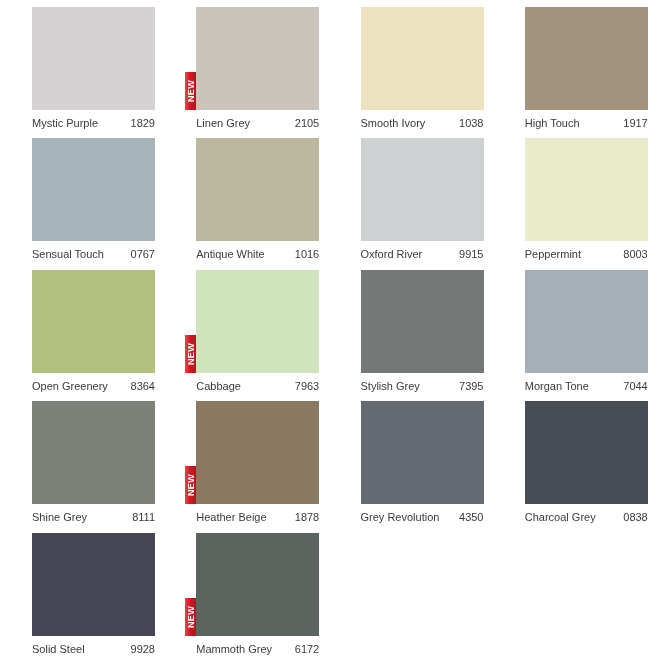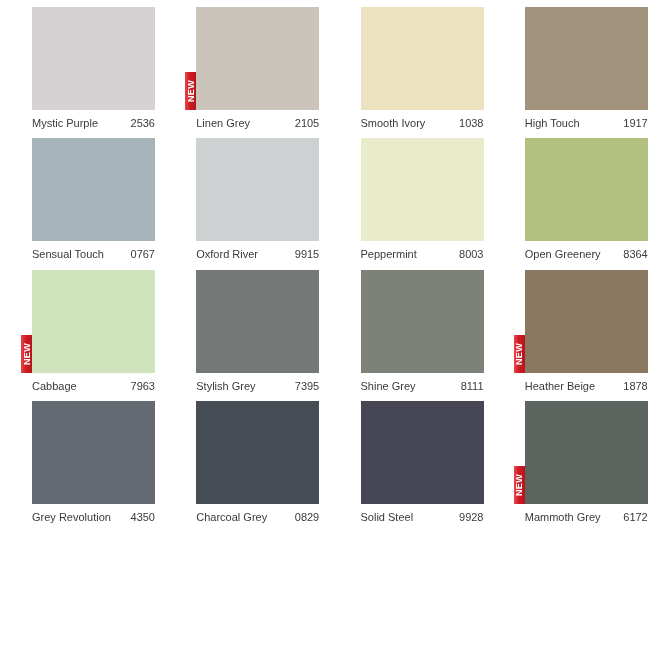--- a/index.html
+++ b/index.html
@@ -82,21 +82,21 @@
 </head>
 <body style="background: rgb(255, 255, 255);">
 
 <main id="swatch-grid">
     <div class="swatch-cell">
       <div class="swatch-chip-wrap">
         <div class="swatch-chip" style="background: rgb(214, 210, 212);"></div>
       </div>
       <div class="swatch-label">
         <span class="swatch-name">Mystic Purple</span>
-        <span class="swatch-code">2536</span>
+        <span class="swatch-code">1829</span>
       </div>
     </div>
     <div class="swatch-cell">
       <div class="swatch-chip-wrap">
         <div class="swatch-chip" style="background: rgb(203, 196, 187);"></div>
         <div class="new-badge">
           <span>NEW</span>
         </div>
       </div>
       <div class="swatch-label">
@@ -126,20 +126,29 @@
       <div class="swatch-chip-wrap">
         <div class="swatch-chip" style="background: rgb(167, 180, 186);"></div>
       </div>
       <div class="swatch-label">
         <span class="swatch-name">Sensual Touch</span>
         <span class="swatch-code">0767</span>
       </div>
     </div>
     <div class="swatch-cell">
       <div class="swatch-chip-wrap">
+        <div class="swatch-chip" style="background: rgb(188, 184, 160);"></div>
+      </div>
+      <div class="swatch-label">
+        <span class="swatch-name">Antique White</span>
+        <span class="swatch-code">1016</span>
+      </div>
+    </div>
+    <div class="swatch-cell">
+      <div class="swatch-chip-wrap">
         <div class="swatch-chip" style="background: rgb(205, 209, 210);"></div>
       </div>
       <div class="swatch-label">
         <span class="swatch-name">Oxford River</span>
         <span class="swatch-code">9915</span>
       </div>
     </div>
     <div class="swatch-cell">
       <div class="swatch-chip-wrap">
         <div class="swatch-chip" style="background: rgb(233, 235, 202);"></div>
@@ -174,20 +183,29 @@
       <div class="swatch-chip-wrap">
         <div class="swatch-chip" style="background: rgb(116, 121, 119);"></div>
       </div>
       <div class="swatch-label">
         <span class="swatch-name">Stylish Grey</span>
         <span class="swatch-code">7395</span>
       </div>
     </div>
     <div class="swatch-cell">
       <div class="swatch-chip-wrap">
+        <div class="swatch-chip" style="background: rgb(165, 175, 183);"></div>
+      </div>
+      <div class="swatch-label">
+        <span class="swatch-name">Morgan Tone</span>
+        <span class="swatch-code">7044</span>
+      </div>
+    </div>
+    <div class="swatch-cell">
+      <div class="swatch-chip-wrap">
         <div class="swatch-chip" style="background: rgb(124, 130, 120);"></div>
       </div>
       <div class="swatch-label">
         <span class="swatch-name">Shine Grey</span>
         <span class="swatch-code">8111</span>
       </div>
     </div>
     <div class="swatch-cell">
       <div class="swatch-chip-wrap">
         <div class="swatch-chip" style="background: rgb(138, 120, 96);"></div>
@@ -208,21 +226,21 @@
         <span class="swatch-name">Grey Revolution</span>
         <span class="swatch-code">4350</span>
       </div>
     </div>
     <div class="swatch-cell">
       <div class="swatch-chip-wrap">
         <div class="swatch-chip" style="background: rgb(71, 77, 85);"></div>
       </div>
       <div class="swatch-label">
         <span class="swatch-name">Charcoal Grey</span>
-        <span class="swatch-code">0829</span>
+        <span class="swatch-code">0838</span>
       </div>
     </div>
     <div class="swatch-cell">
       <div class="swatch-chip-wrap">
         <div class="swatch-chip" style="background: rgb(70, 70, 85);"></div>
       </div>
       <div class="swatch-label">
         <span class="swatch-name">Solid Steel</span>
         <span class="swatch-code">9928</span>
       </div>

